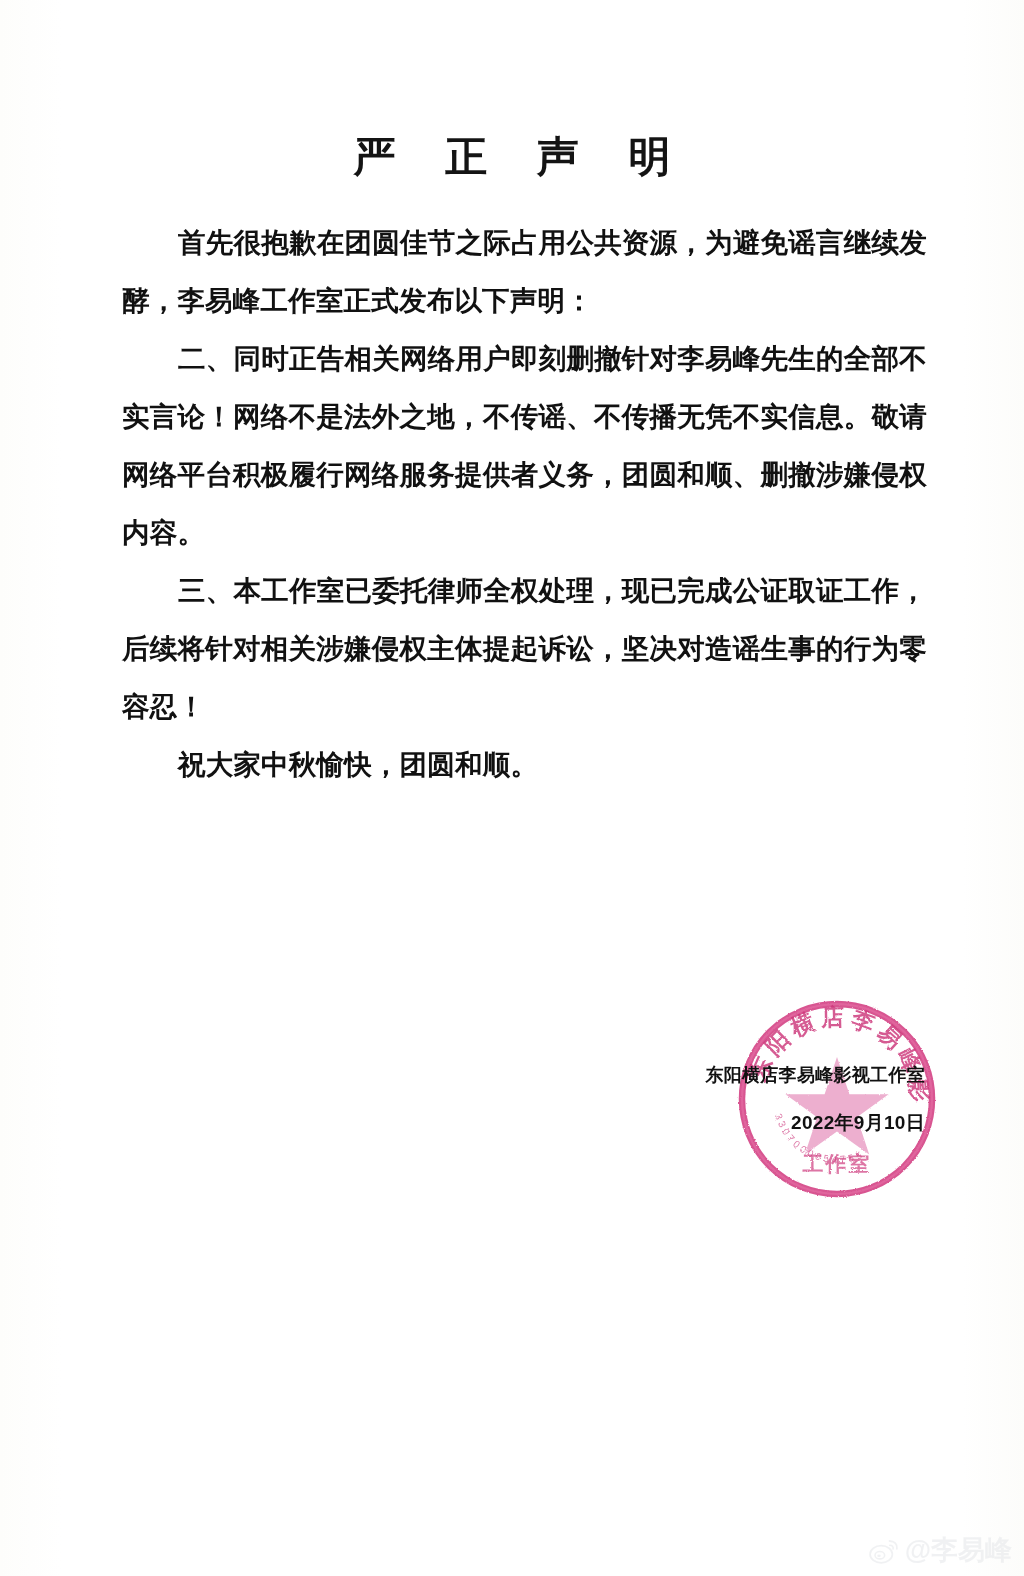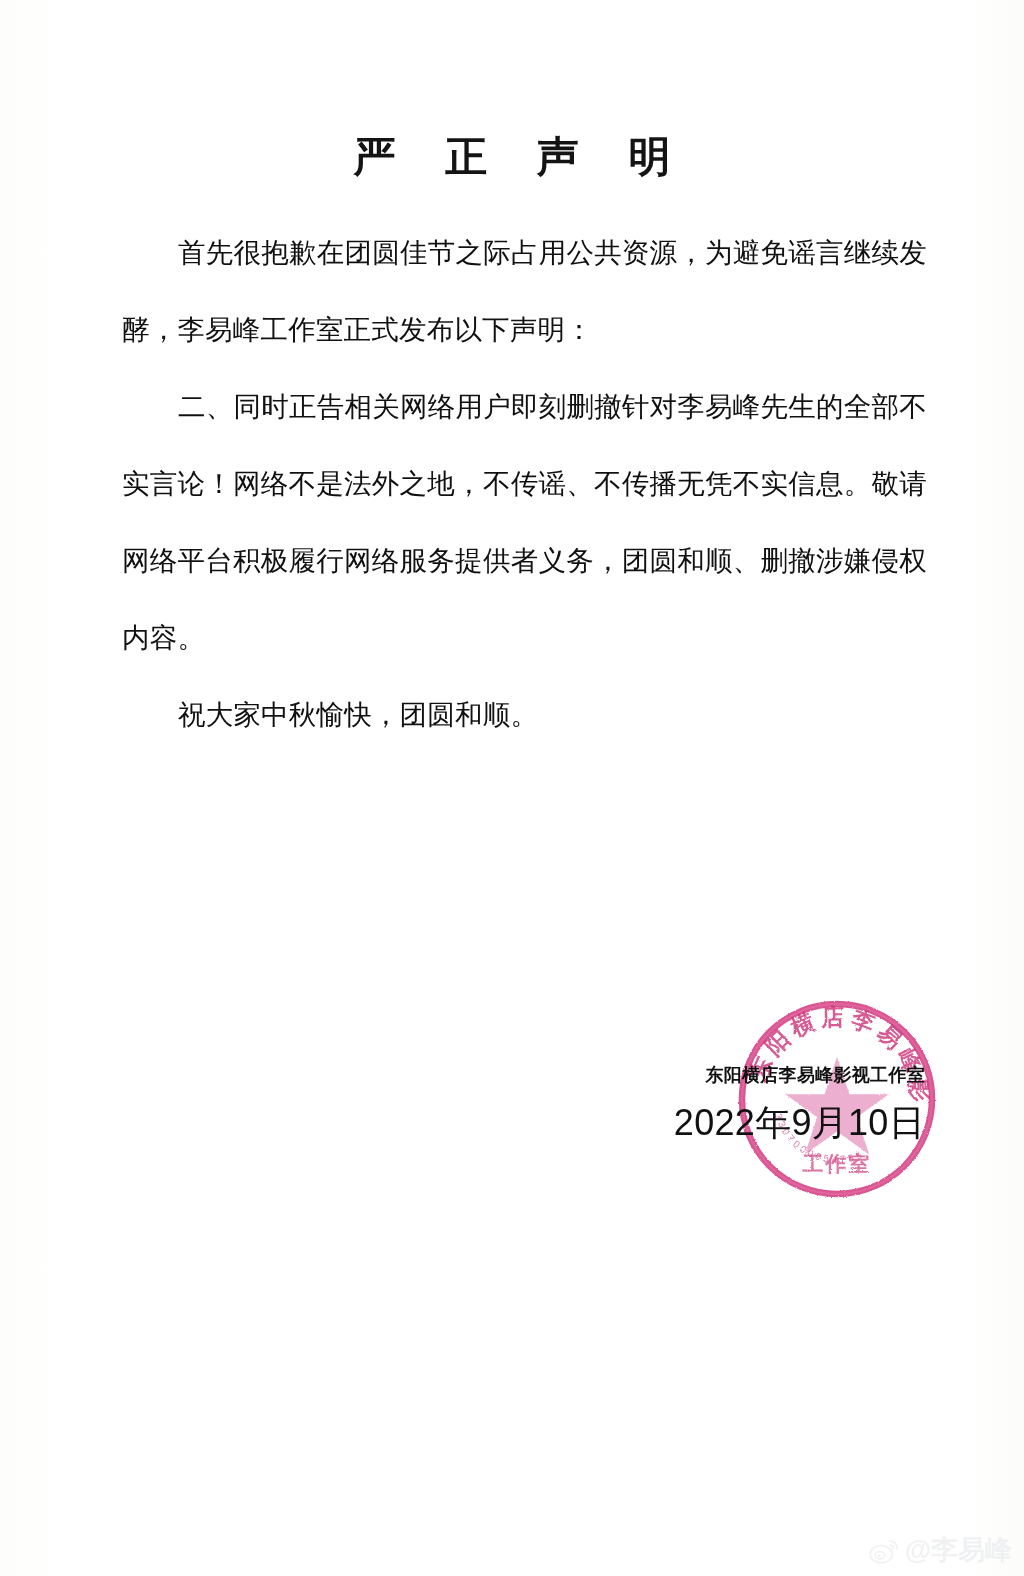--- a/index.html
+++ b/index.html
@@ -46,28 +46,28 @@
   
   .body-block {
     position: absolute;
     left: 122px;
     top: 214px;
     width: 805px;
   }
 
   .para {
     font-size: 27.5px;
-    line-height: 77px;
+    line-height: 58px;
     color: #111111;
     text-align: justify;
     text-align-last: left;
     text-justify: inter-character;
     letter-spacing: 0.2px;
     margin: 0;
-    font-weight: 400;
+    font-weight: 700;
   }
   .para.indent {
     text-indent: 56px;
   }
   .para.gap {
     margin-top: 0px;
   }
 
   
   .sign-block {
@@ -79,22 +79,22 @@
   }
   .sign-name {
     font-size: 18px;
     font-weight: 600;
     color: #111111;
     line-height: 46px;
     letter-spacing: 0.3px;
     white-space: nowrap;
   }
   .sign-date {
-    font-size: 36px;
-    font-weight: 400;
+    font-size: 19px;
+    font-weight: 700;
     color: #111111;
     line-height: 50px;
     letter-spacing: 0.3px;
     white-space: nowrap;
   }
 
   
   .seal {
     position: absolute;
     left: 733px;
@@ -129,20 +129,21 @@
 </head>
 <body>
 
 <div class="sheet">
 
   <div class="doc-title">严 正 声 明</div>
 
   <div class="body-block">
     <p class="para indent">首先很抱歉在团圆佳节之际占用公共资源，为避免谣言继续发酵，李易峰工作室正式发布以下声明：</p>
     <p class="para indent gap">二、同时正告相关网络用户即刻删撤针对李易峰先生的全部不实言论！网络不是法外之地，不传谣、不传播无凭不实信息。敬请网络平台积极履行网络服务提供者义务，团圆和顺、删撤涉嫌侵权内容。</p>
+    <p class="para indent gap">三、本工作室已委托律师全权处理，现已完成公证取证工作，后续将针对相关涉嫌侵权主体提起诉讼，坚决对造谣生事的行为零容忍！</p>
     <p class="para indent gap">祝大家中秋愉快，团圆和顺。</p>
   </div>
 
   <div class="seal">
     <svg viewBox="0 0 208 208" xmlns="http://www.w3.org/2000/svg">
       <defs>
         <path id="arcTop" d="M 30 104 A 74 74 0 0 1 178 104" fill="none"></path>
         <path id="arcBottom" d="M 40 104 A 64 64 0 0 0 168 104" fill="none"></path>
         <filter id="rough">
           <feTurbulence type="fractalNoise" baseFrequency="0.9" numOctaves="3" result="n"></feTurbulence>

